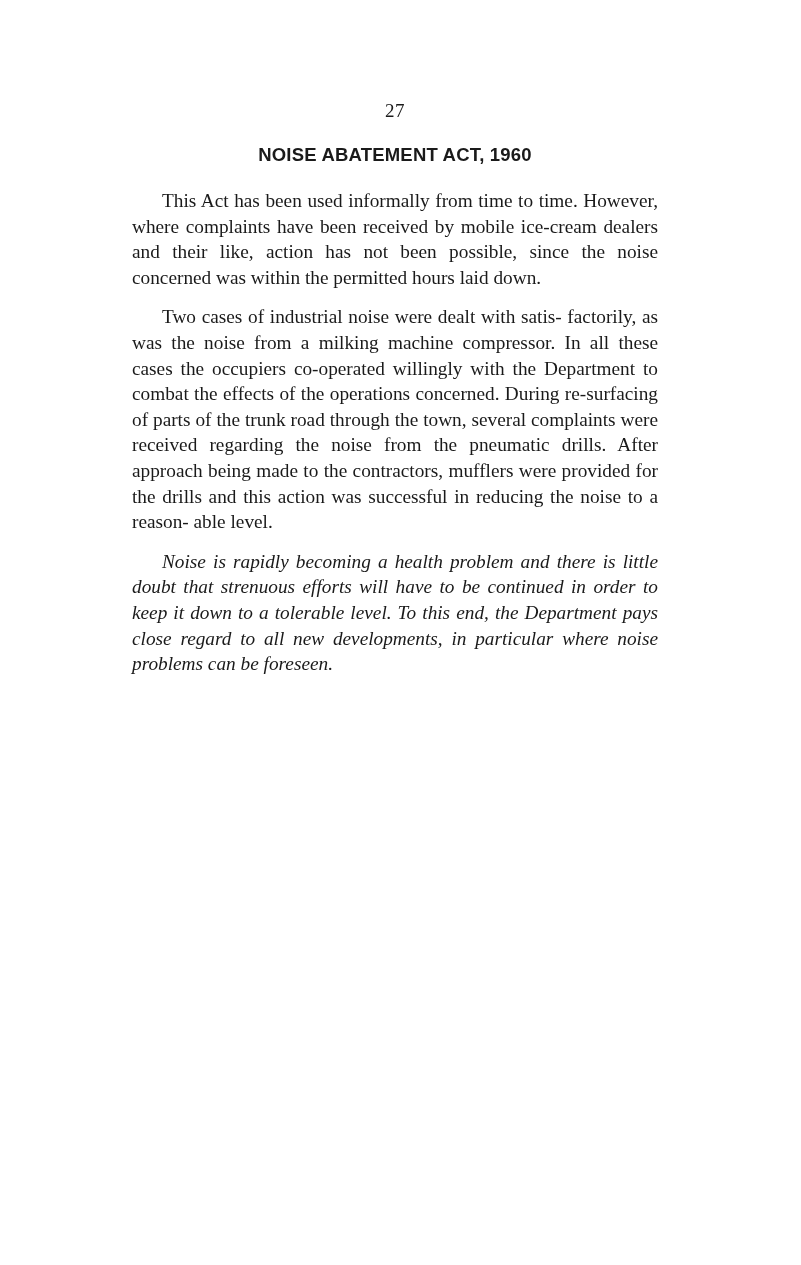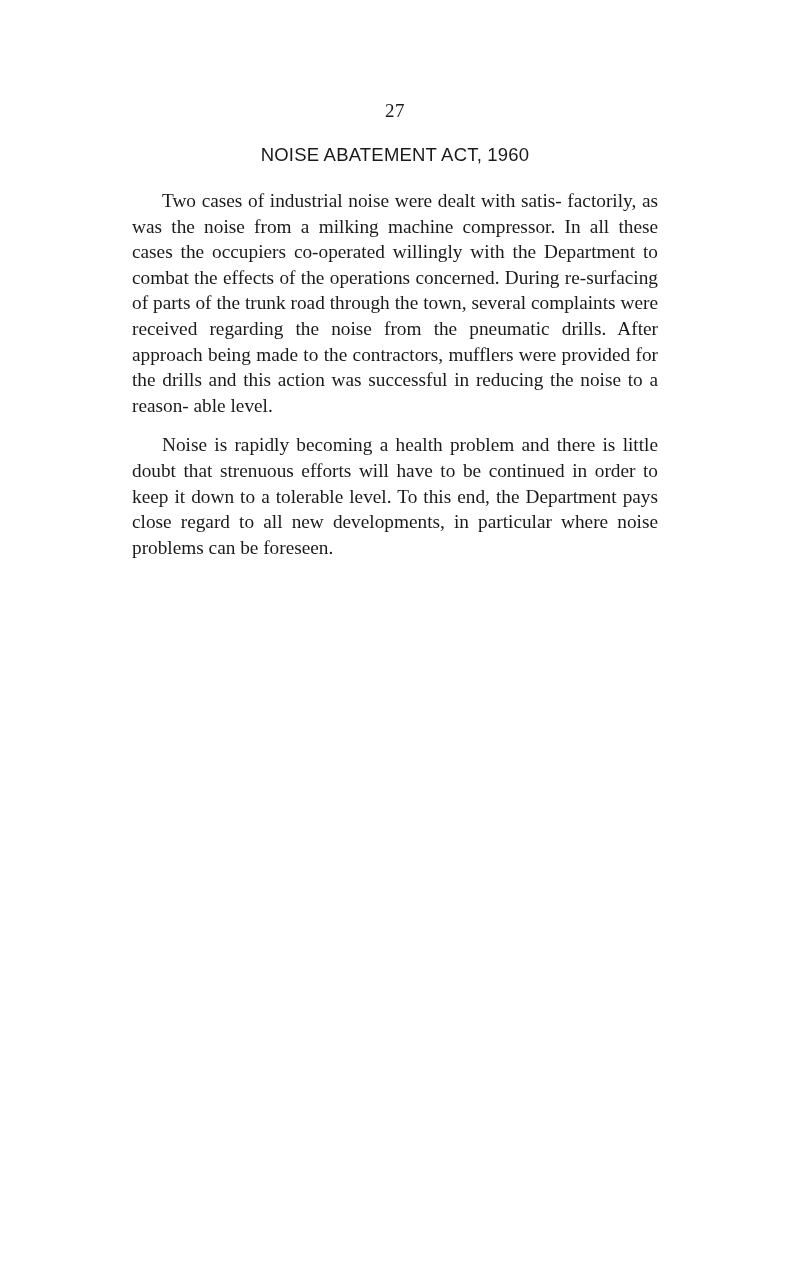--- a/index.html
+++ b/index.html
@@ -30,21 +30,21 @@
   }
   .page-number {
     text-align: center;
     font-size: 19px;
     letter-spacing: 0.5px;
     margin-bottom: 22px;
   }
   .doc-title {
     text-align: center;
     font-family: "Liberation Sans", sans-serif;
-    font-weight: normal;
+    font-weight: bold;
     font-size: 18.5px;
     letter-spacing: 0.2px;
     margin-bottom: 22px;
   }
   .visits-line {
     display: flex;
     align-items: baseline;
     font-size: 19.5px;
     margin-bottom: 16px;
     padding-left: 3px;
@@ -68,30 +68,32 @@
   p.body-par {
     font-size: 19.3px;
     line-height: 25.6px;
     text-align: justify;
     margin: 0 0 14px 0;
     text-indent: 30px;
     hyphens: manual;
   }
   p.body-par:last-child {
     margin-bottom: 0;
+    font-style: italic;
   }
 </style>
 </head>
 <body>
 
 <div class="page">
   <div class="content">
 
     <div class="page-number">27</div>
 
     <h1 class="doc-title">NOISE ABATEMENT ACT, 1960</h1>
 
 
+    <p class="body-par">This Act has been used informally from time to time. However, where complaints have been received by mobile ice-cream dealers and their like, action has not been possible, since the noise concerned was within the permitted hours laid down.</p>
     <p class="body-par">Two cases of industrial noise were dealt with satis- factorily, as was the noise from a milking machine compressor. In all these cases the occupiers co-operated willingly with the Department to combat the effects of the operations concerned. During re-surfacing of parts of the trunk road through the town, several complaints were received regarding the noise from the pneumatic drills. After approach being made to the contractors, mufflers were provided for the drills and this action was successful in reducing the noise to a reason- able level.</p>
     <p class="body-par">Noise is rapidly becoming a health problem and there is little doubt that strenuous efforts will have to be continued in order to keep it down to a tolerable level. To this end, the Department pays close regard to all new developments, in particular where noise problems can be foreseen.</p>
 
   </div>
 </div>
 
 </body></html>

